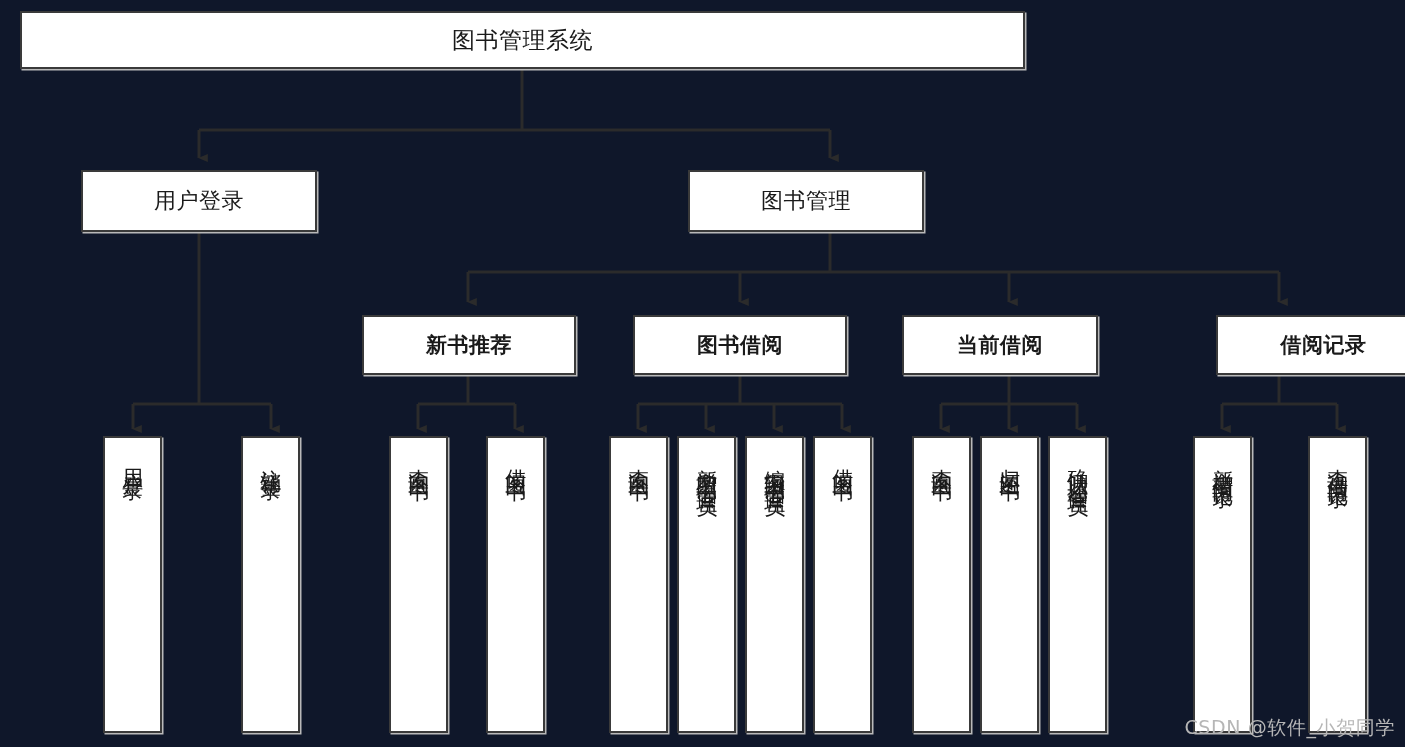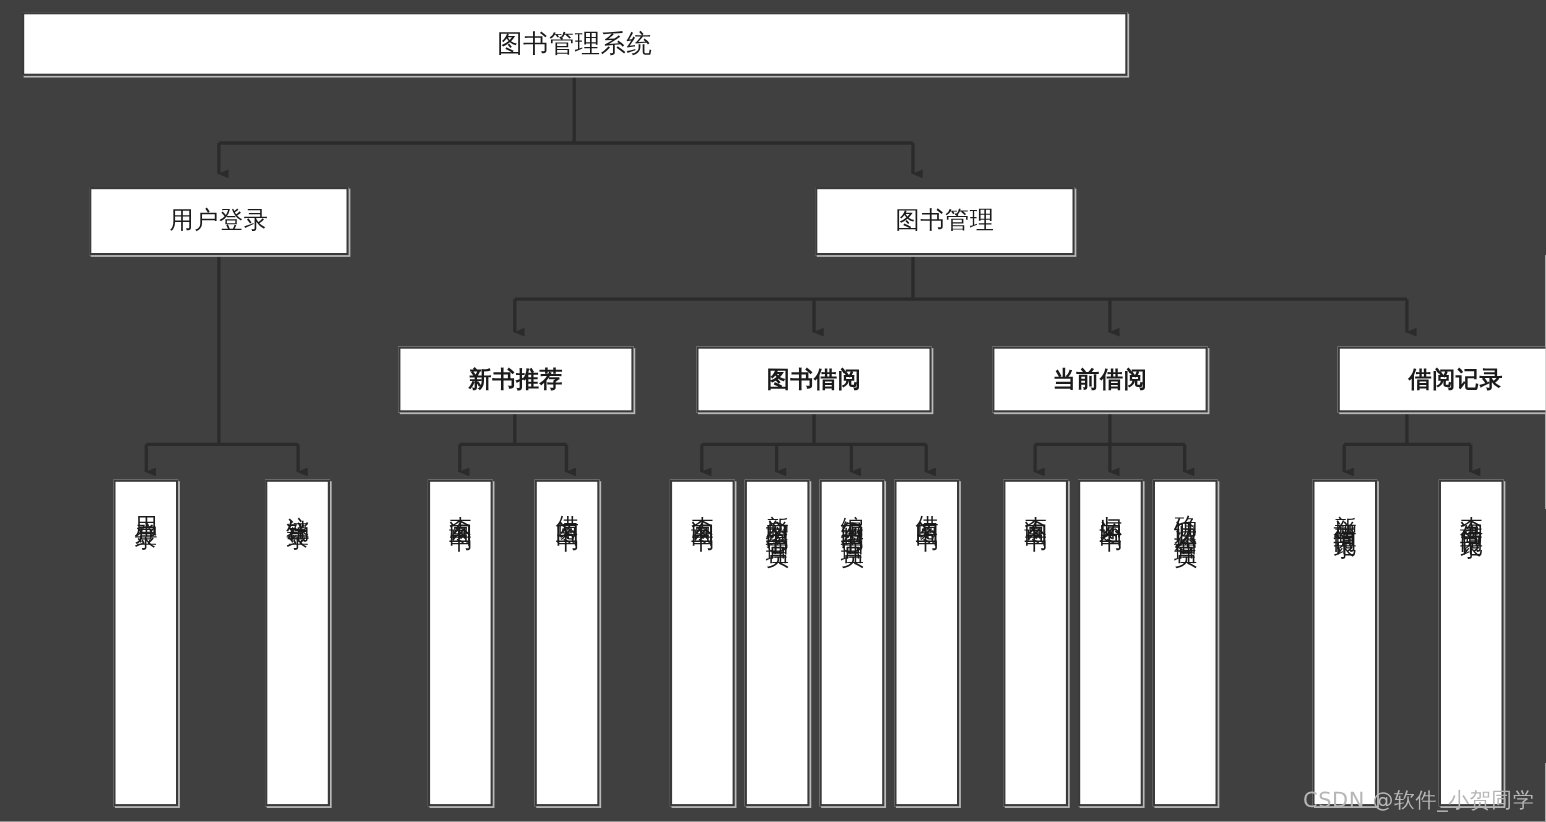--- a/index.html
+++ b/index.html
@@ -11,21 +11,21 @@
   body {
     font-family: "DejaVu Sans", "Liberation Sans", sans-serif;
     width: 1405px;
     height: 747px;
     overflow: hidden;
   }
   #canvas {
     position: relative;
     width: 1405px;
     height: 747px;
-    background: #404040;
+    background: #0f172a;
   }
   #edges {
     position: absolute;
     left: 0;
     top: 0;
     width: 1405px;
     height: 747px;
     pointer-events: none;
   }
   .node {
@@ -134,21 +134,21 @@
     </g>
   </svg>
 
   <div class="node level0" style="left:20px; top:11px; width:1005px; height:58px;">
     <span class="label">图书管理系统</span>
   </div>
 
   <div class="node level1" style="left:81px; top:170px; width:236px; height:62px;">
     <span class="label">用户登录</span>
   </div>
-  <div class="node level1" style="left:741px; top:170px; width:236px; height:62px;">
+  <div class="node level1" style="left:688px; top:170px; width:236px; height:62px;">
     <span class="label">图书管理</span>
   </div>
 
   <div class="node level2" style="left:362px; top:315px; width:214px; height:60px;">
     <span class="label">新书推荐</span>
   </div>
   <div class="node level2" style="left:633px; top:315px; width:214px; height:60px;">
     <span class="label">图书借阅</span>
   </div>
   <div class="node level2" style="left:902px; top:315px; width:196px; height:60px;">

